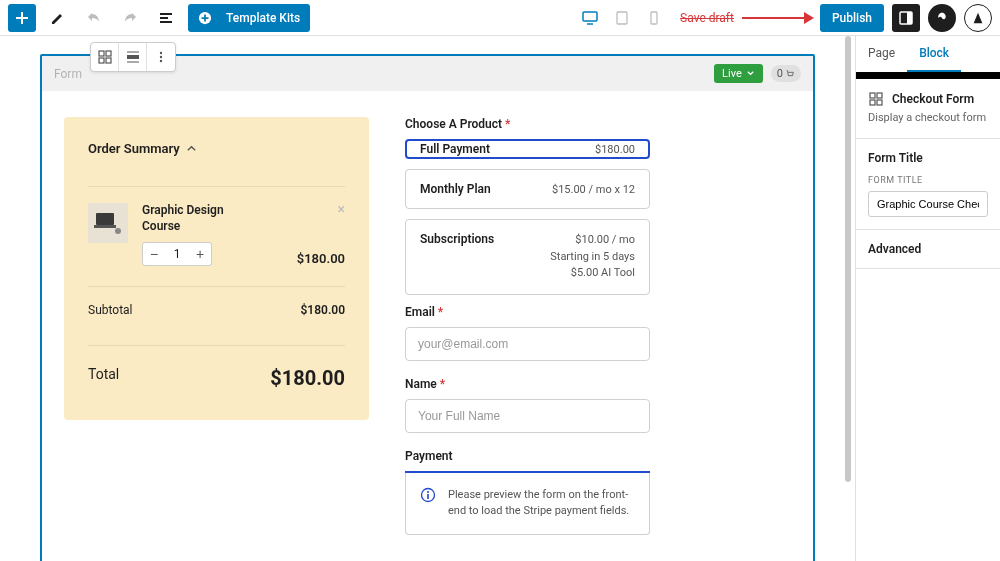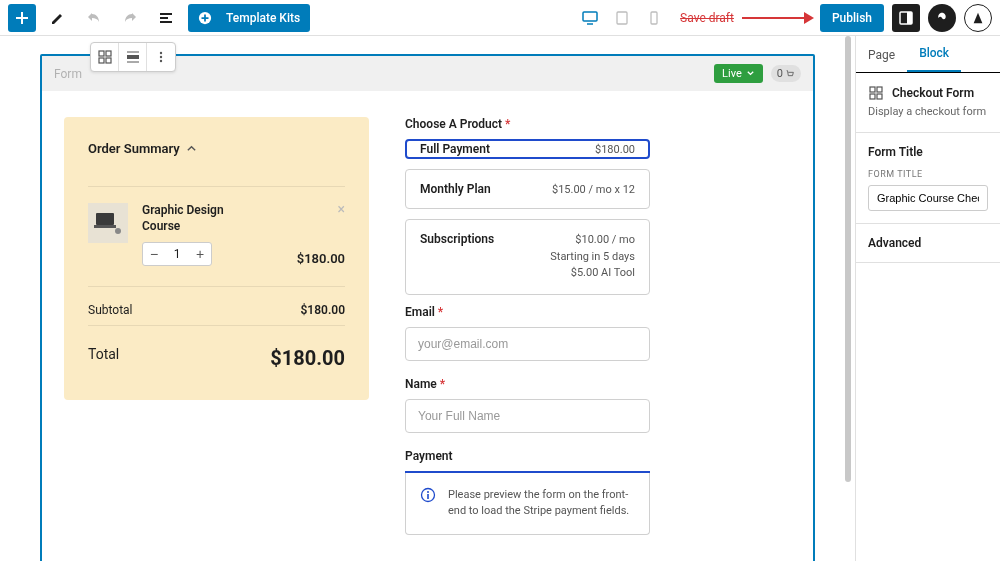--- a/index.html
+++ b/index.html
@@ -43,40 +43,40 @@
   .product-row { display:flex; align-items:flex-start; gap:14px; border-top:1px solid rgba(0,0,0,.08); border-bottom:1px solid rgba(0,0,0,.08); padding:16px 0 20px; position:relative; }
   .product-img { width:40px; height:40px; background: linear-gradient(135deg,#dcd4c4,#a39e93); border-radius:3px; display:flex; align-items:center; justify-content:center; }
   .product-info { flex:1; }
   .product-name { font-weight:600; font-size:12px; line-height:1.3; max-width:110px; }
   .qty-control { display:inline-flex; align-items:center; border:1px solid #ccc; background:#fff; border-radius:3px; margin-top:8px; }
   .qty-control button { width:22px; height:22px; background:none; border:none; font-size:14px; color:#555; cursor:pointer; }
   .qty-control span { width:24px; text-align:center; font-size:12px; }
   .product-price { font-weight:600; font-size:13px; align-self:flex-end; position:absolute; right:0; bottom:20px; }
   .remove-x { position:absolute; right:0; top:14px; color:#bbb; font-size:14px; }
   .sum-line { display:flex; justify-content:space-between; padding:16px 0 0; font-size:12px; }
-  .sum-line.subtotal { border-bottom:1px solid rgba(0,0,0,.08); padding-bottom:8px; }
+  .sum-line.subtotal { border-bottom:1px solid rgba(0,0,0,.08); padding-bottom:28px; }
   .sum-line.total { font-size:14px; padding-top:20px; }
   .sum-line.total .val { font-size:20px; font-weight:700; }
   
   .form-col { flex:1; max-width: 245px; }
   .field-label { font-size:12px; font-weight:600; margin-bottom:8px; }
   .req { color:#d63638; }
   .opt-card { border:1px solid #d0d0d0; border-radius:4px; padding:12px 14px; margin-bottom:10px; display:flex; justify-content:space-between; align-items:center; font-size:12px; }
   .opt-card.selected { border:2px solid #1f4bcc; padding:1px 13px; }
   .opt-card .opt-name { font-weight:600; }
   .opt-card .opt-price { color:#555; font-size:11px; }
   .opt-card.stack { align-items:flex-start; }
   .opt-card.stack .opt-price-col { text-align:right; font-size:11px; color:#555; line-height:1.5; }
   .text-input { width:100%; border:1px solid #d0d0d0; border-radius:4px; padding:9px 12px; font-size:12px; color:#333; margin-bottom:16px; }
   .text-input::placeholder { color:#999; }
   .pay-section { border-top:2px solid #1f4bcc; margin-top:4px; }
   .pay-notice { border:1px solid #d0d0d0; border-top:none; border-radius:0 0 4px 4px; padding:14px; display:flex; gap:12px; font-size:11px; color:#555; line-height:1.5; }
   .pay-notice svg { flex-shrink:0; }
   
-  .sb-tabs { display:flex; border-bottom:1px solid #000000;align-items:flex-end; }
+  .sb-tabs { display:flex; border-bottom:7px solid #000000; }
   .sb-tab { flex: 0 0 auto; padding:10px 12px; font-size:12px; color:#555; cursor:pointer; }
   .sb-tab.active { color:#007cba; border-bottom:2px solid #007cba; font-weight:500; }
   .sb-block-info { padding:12px 12px 14px; border-bottom:1px solid #e0e0e0; }
   .sb-block-title { font-size:12px; font-weight:600; display:flex; align-items:center; gap:8px; margin-bottom:4px; }
   .sb-block-desc { font-size:11px; color:#666; }
   .sb-section { border-bottom:1px solid #e0e0e0; padding:12px; }
   .sb-section-title { font-size:12px; font-weight:600; }
   .sb-field-label { font-size:9px; letter-spacing:.5px; color:#777; text-transform:uppercase; margin:10px 0 6px; }
   .sb-input { width:100%; border:1px solid #ccc; border-radius:3px; padding:6px 8px; font-size:11px; }
   svg { display:block; }

